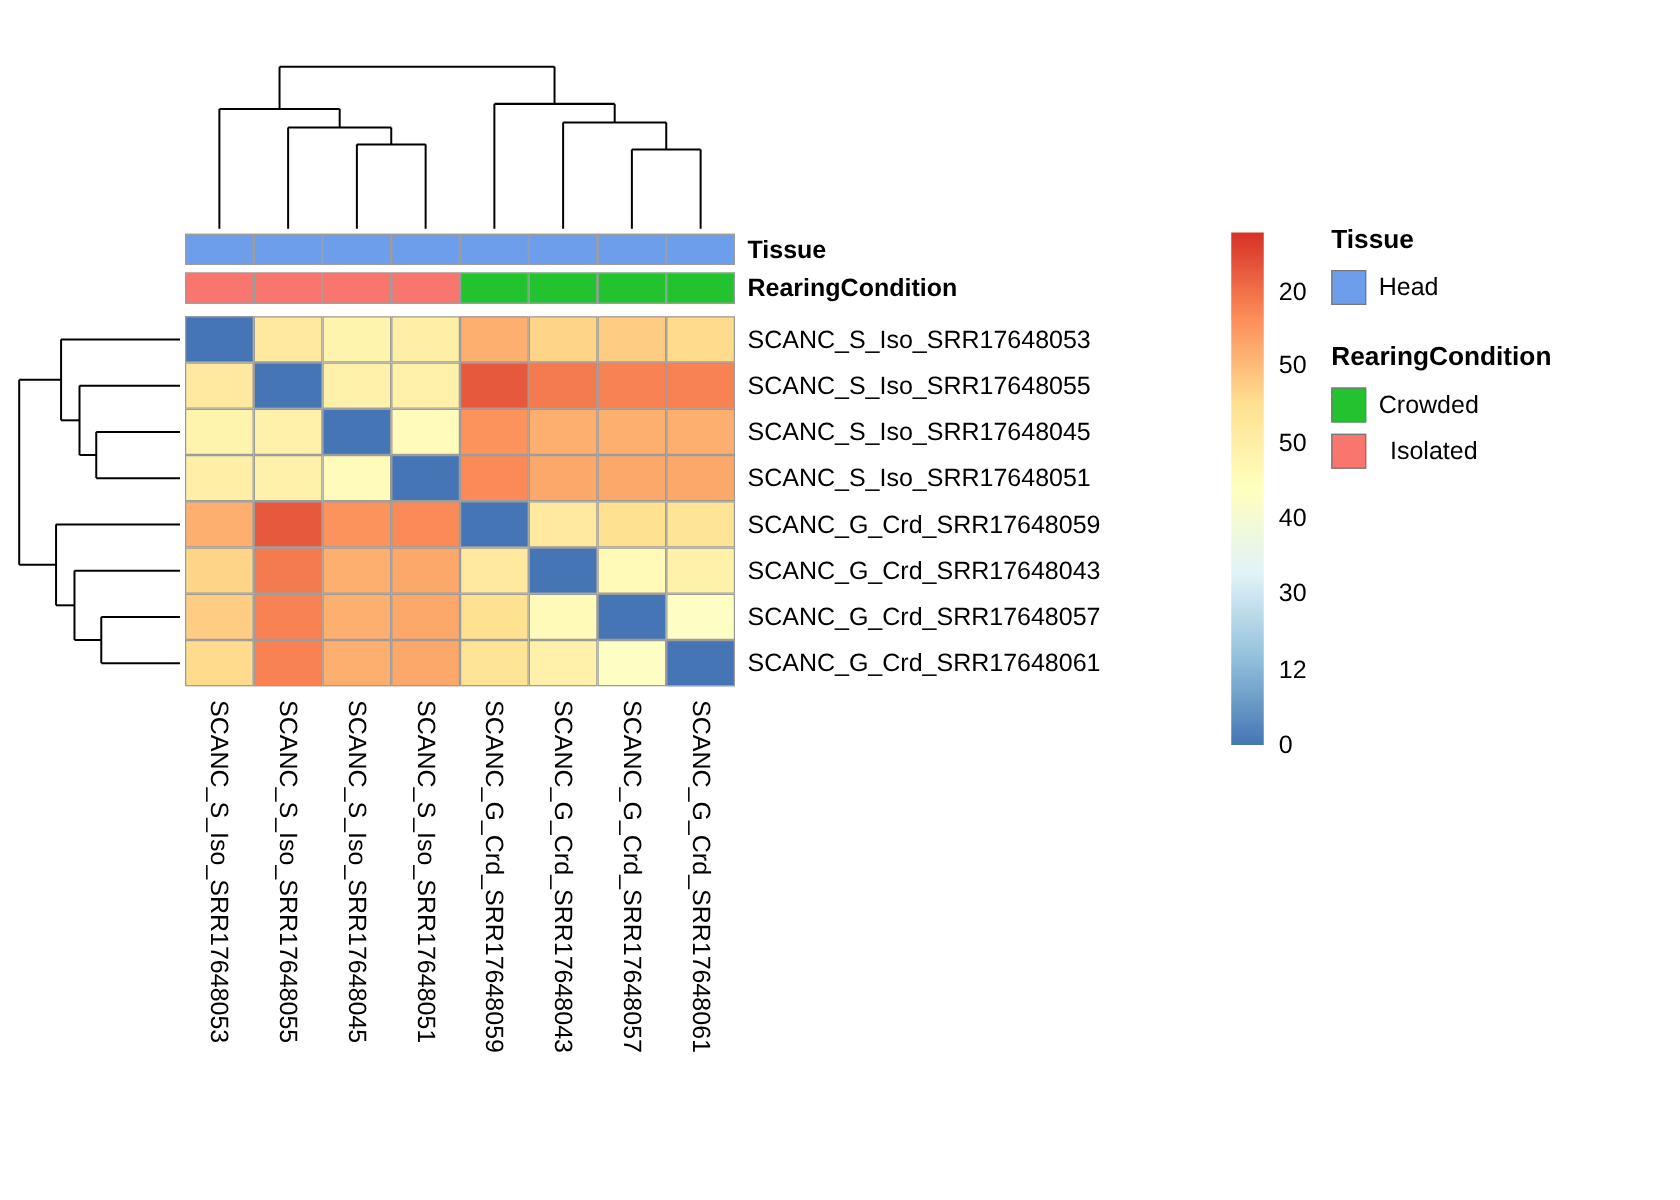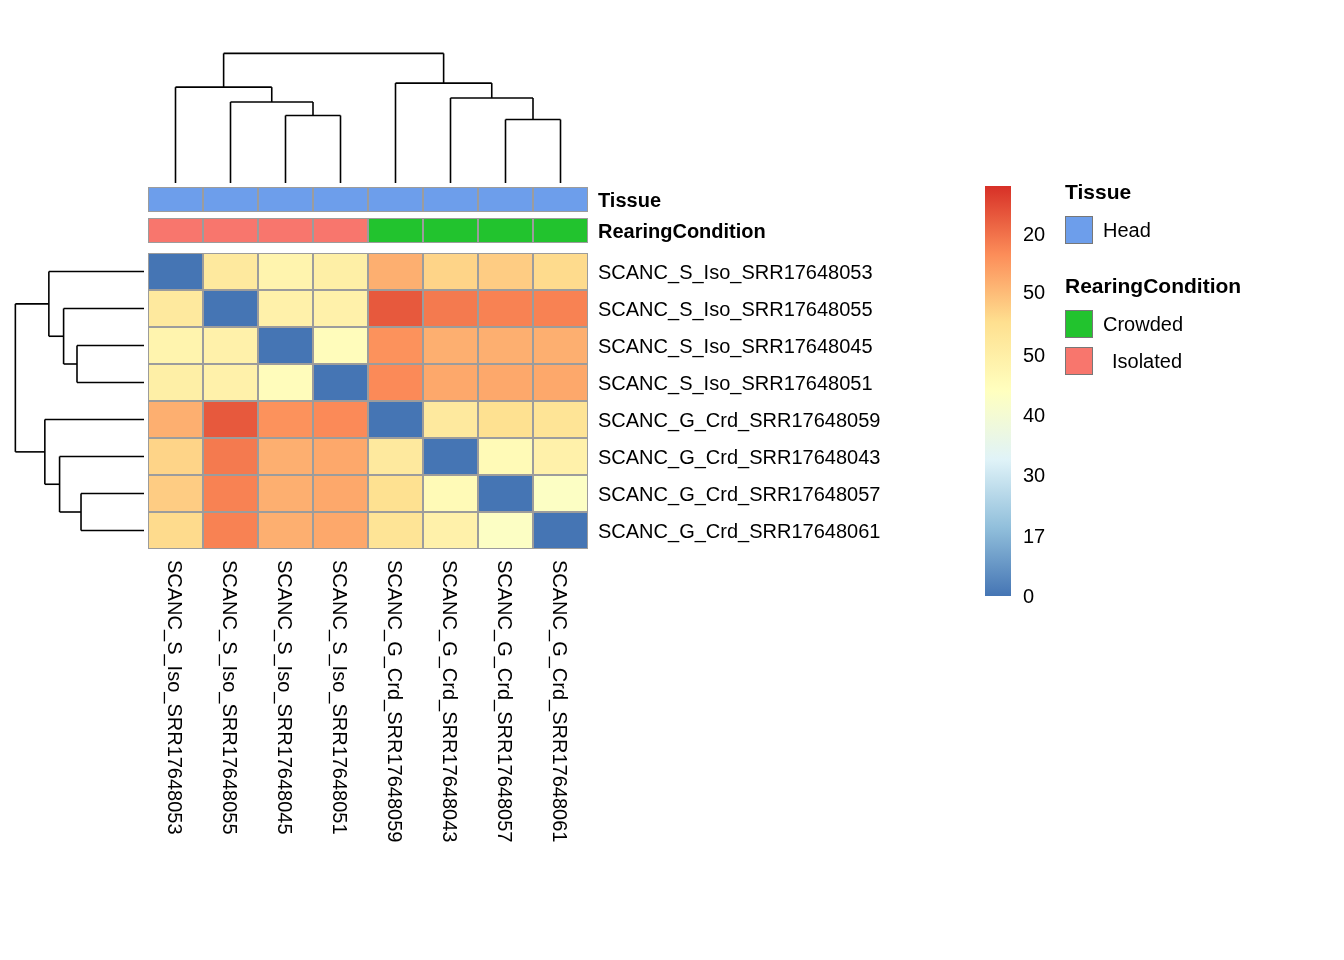--- a/index.html
+++ b/index.html
@@ -180,21 +180,21 @@
       <div class="clabel" style="left: 570.5px; top: 560px;">SCANC_G_Crd_SRR17648061</div>
     </div>
 
   <div class="colorbar" id="colorbar" style="left: 985px; top: 186px; width: 26px; height: 410px; background: linear-gradient(to top, rgb(69, 117, 180) 0%, rgb(145, 191, 219) 16.7%, rgb(224, 243, 248) 33.3%, rgb(255, 255, 191) 50%, rgb(254, 224, 144) 66.7%, rgb(252, 141, 89) 83.3%, rgb(215, 48, 39) 100%);"></div>
   <div id="colorbar-ticks">
       <div class="tick" style="left: 1023px; top: 222.235px;">20</div>
       <div class="tick" style="left: 1023px; top: 280px;">50</div>
       <div class="tick" style="left: 1023px; top: 342.824px;">50</div>
       <div class="tick" style="left: 1023px; top: 403.118px;">40</div>
       <div class="tick" style="left: 1023px; top: 463.412px;">30</div>
-      <div class="tick" style="left: 1023px; top: 523.706px;">17</div>
+      <div class="tick" style="left: 1023px; top: 523.706px;">12</div>
       <div class="tick" style="left: 1023px; top: 584px;">0</div>
     </div>
 
   <div class="legtitle" style="left:1065px;top:180px;">Tissue</div>
   <div class="legtitle" style="left:1065px;top:274px;">RearingCondition</div>
   <div id="ann-legend-items">
       <div class="legswatch" style="left: 1065px; top: 216px; background: rgb(109, 158, 235);"></div>
       <div class="legitem" style="left: 1103px; top: 216px;">Head</div>
       <div class="legswatch" style="left: 1065px; top: 310px; background: rgb(34, 195, 46);"></div>
       <div class="legitem" style="left: 1103px; top: 310px;">Crowded</div>

